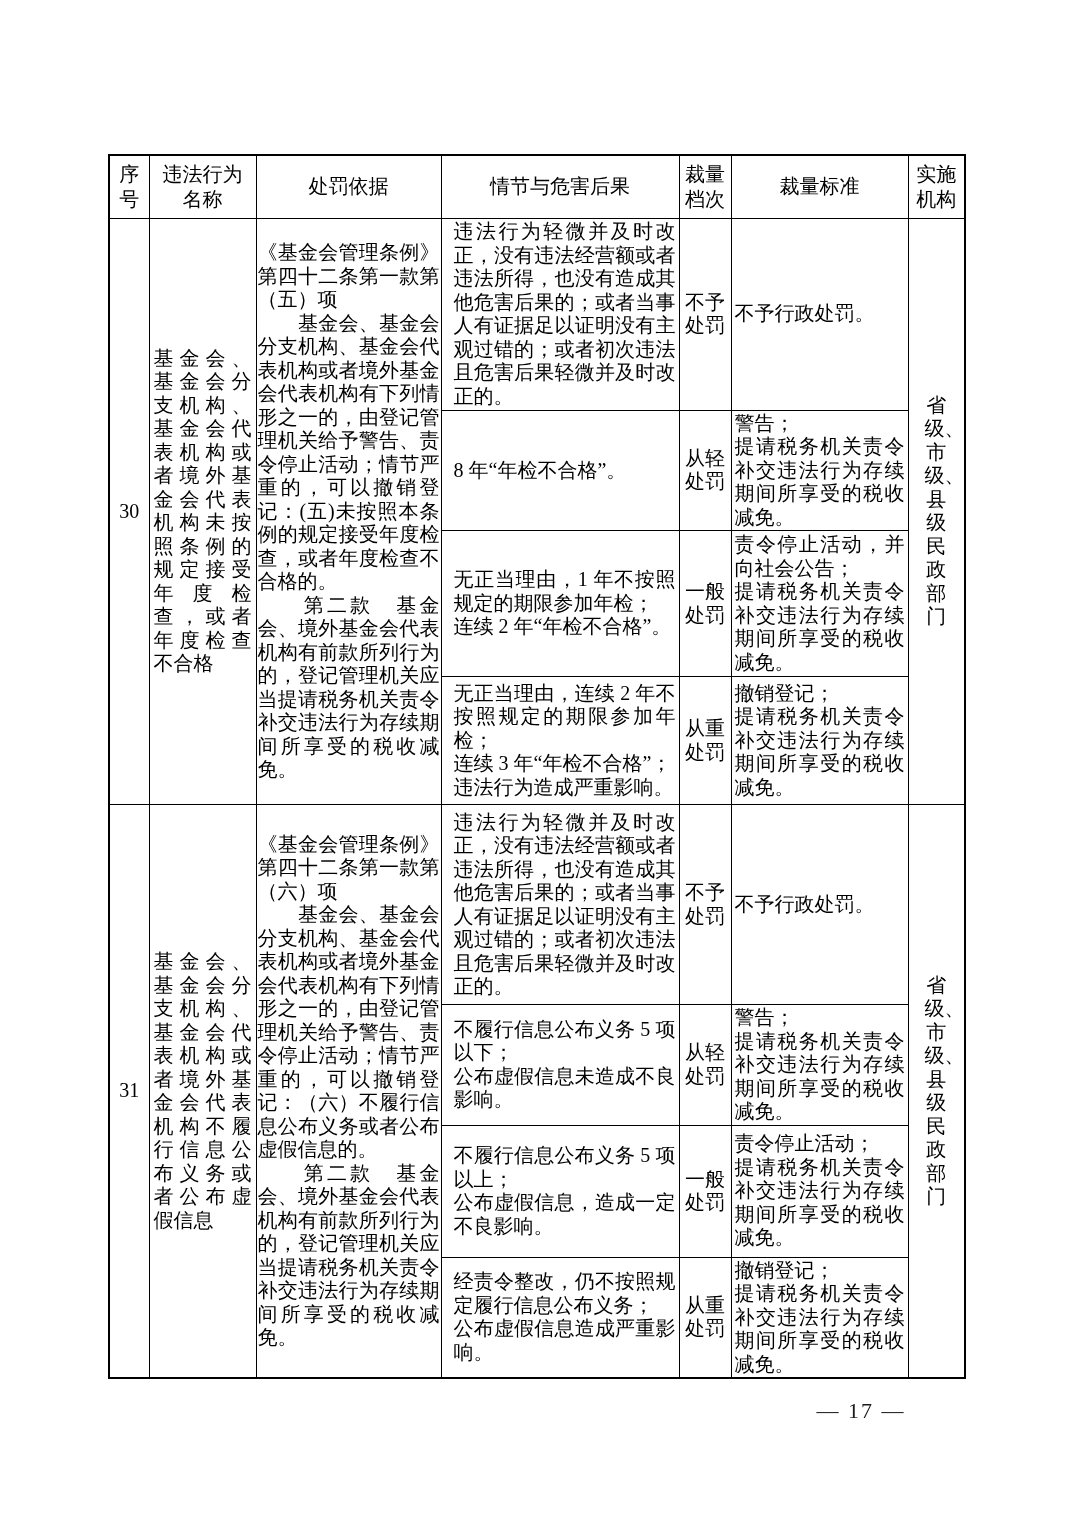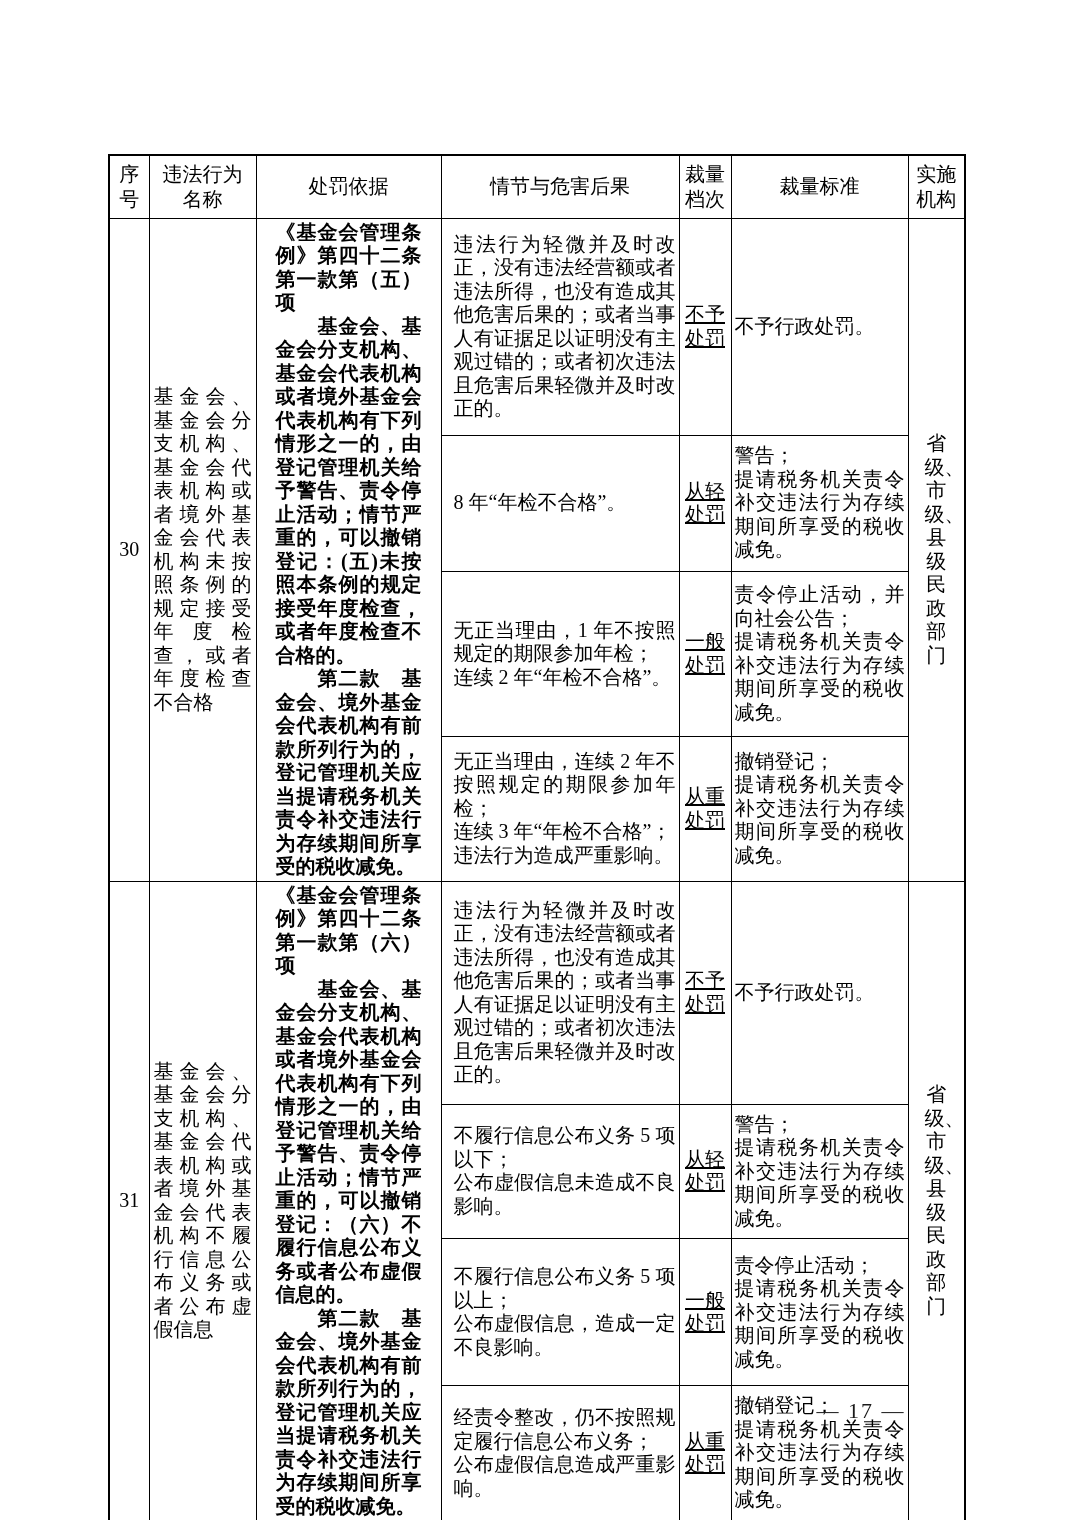--- a/index.html
+++ b/index.html
@@ -38,23 +38,23 @@
     overflow: hidden;
   }
   thead tr { height: 63px; }
   th {
     text-align: center;
     white-space: pre-line;
     line-height: 25px;
   }
   td.seq    { text-align: center; }
   td.name   { text-align: justify; padding: 0 4px; }
-  td.basis  { text-align: justify; white-space: pre-line; padding: 2px 19px; font-weight: bold; }
+  td.basis  { text-align: justify; white-space: pre-line; padding: 2px 1px; }
   td.circ   { text-align: justify; white-space: pre-line; padding-left: 12px; }
-  td.level  { text-align: center;  white-space: pre-line; padding: 1px 4px; text-decoration: underline; }
+  td.level  { text-align: center;  white-space: pre-line; padding: 1px 4px; }
   td.std    { text-align: justify; white-space: pre-line; }
   td.agency { text-align: center;  white-space: pre-line; padding: 1px 16px; margin-top: 40px; }
 
   tr.h-r1a { height: 192px; }
   tr.h-r1b { height: 115px; }
   tr.h-r1c { height: 146px; }
   tr.h-r1d { height: 128px; }
   tr.h-r2a { height: 200px; }
   tr.h-r2b { height: 112px; margin-top: 37px; }
   tr.h-r2c { height: 132px; margin-left: 26px; }

